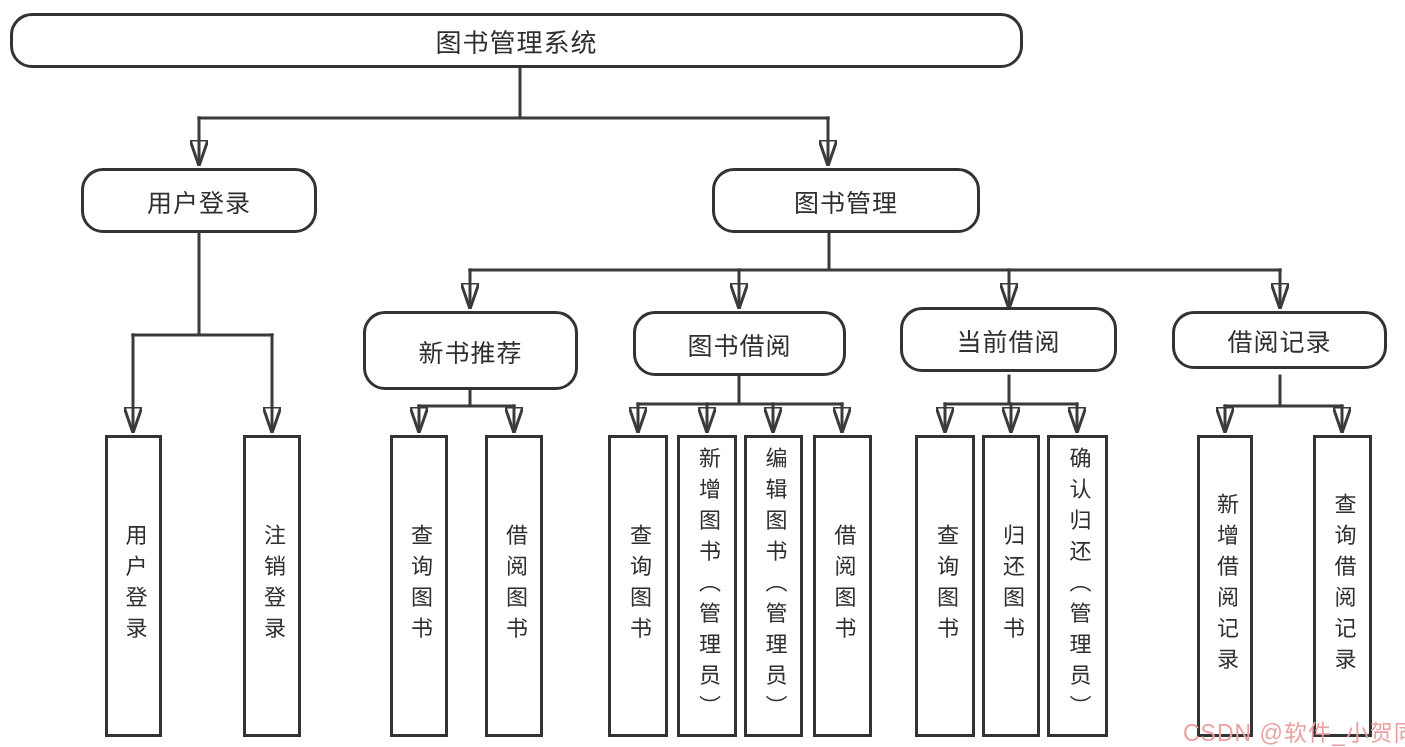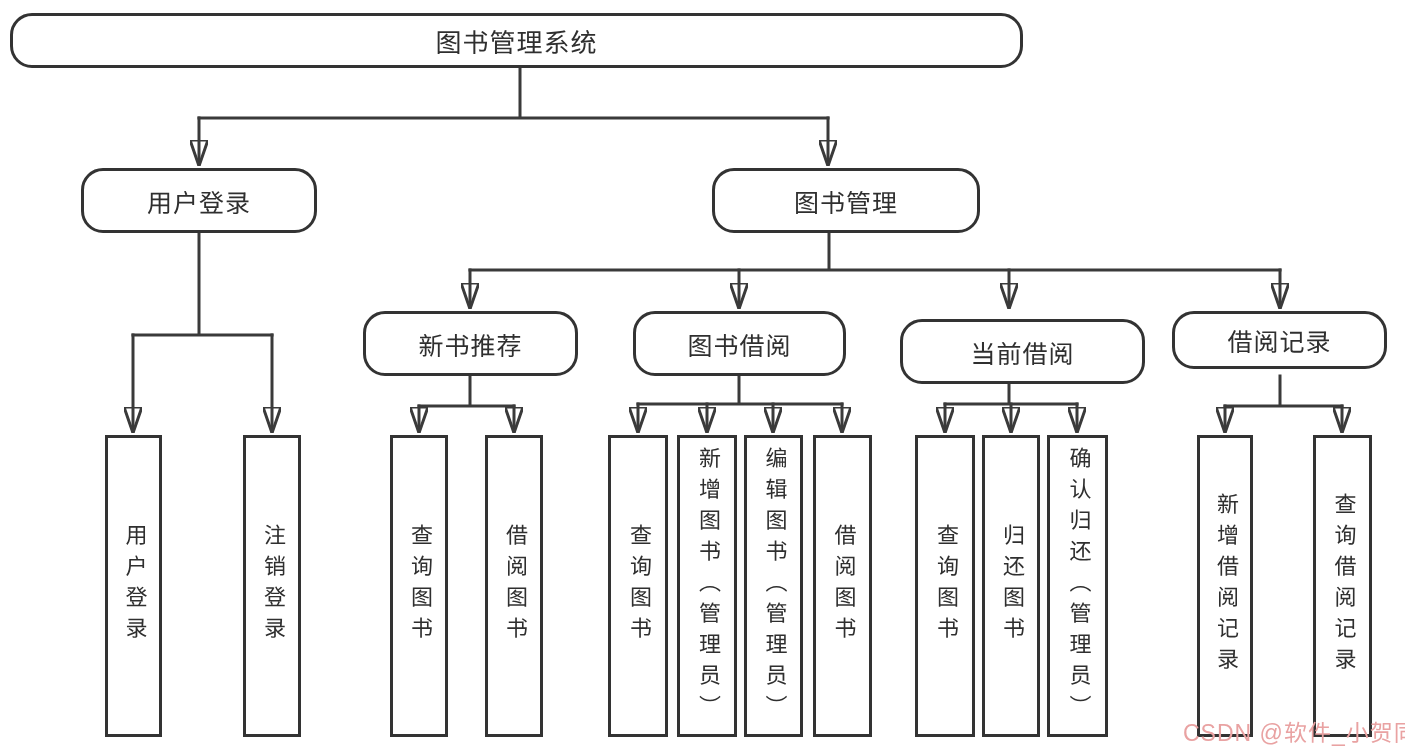--- a/index.html
+++ b/index.html
@@ -97,27 +97,27 @@
     <span class="lbl">图书管理系统</span>
   </div>
 
   <div class="box hbox" style="left:81px;top:168px;width:236px;height:65px">
     <span class="lbl">用户登录</span>
   </div>
   <div class="box hbox" style="left:712px;top:168px;width:268px;height:65px">
     <span class="lbl">图书管理</span>
   </div>
 
-  <div class="box hbox" style="left:363px;top:311px;width:215px;height:65px">
+  <div class="box hbox" style="left:363px;top:311px;width:215px;height:79px">
     <span class="lbl">新书推荐</span>
   </div>
   <div class="box hbox" style="left:633px;top:311px;width:213px;height:65px">
     <span class="lbl">图书借阅</span>
   </div>
-  <div class="box hbox" style="left:900px;top:319px;width:245px;height:65px">
+  <div class="box hbox" style="left:900px;top:307px;width:217px;height:65px">
     <span class="lbl">当前借阅</span>
   </div>
   <div class="box hbox" style="left:1172px;top:311px;width:215px;height:58px">
     <span class="lbl">借阅记录</span>
   </div>
 
   <div class="box vbox" style="left:105px;top:435px;width:57px;height:302px">
     <span class="vtext">用户登录</span>
   </div>
   <div class="box vbox" style="left:243px;top:435px;width:58px;height:302px">

